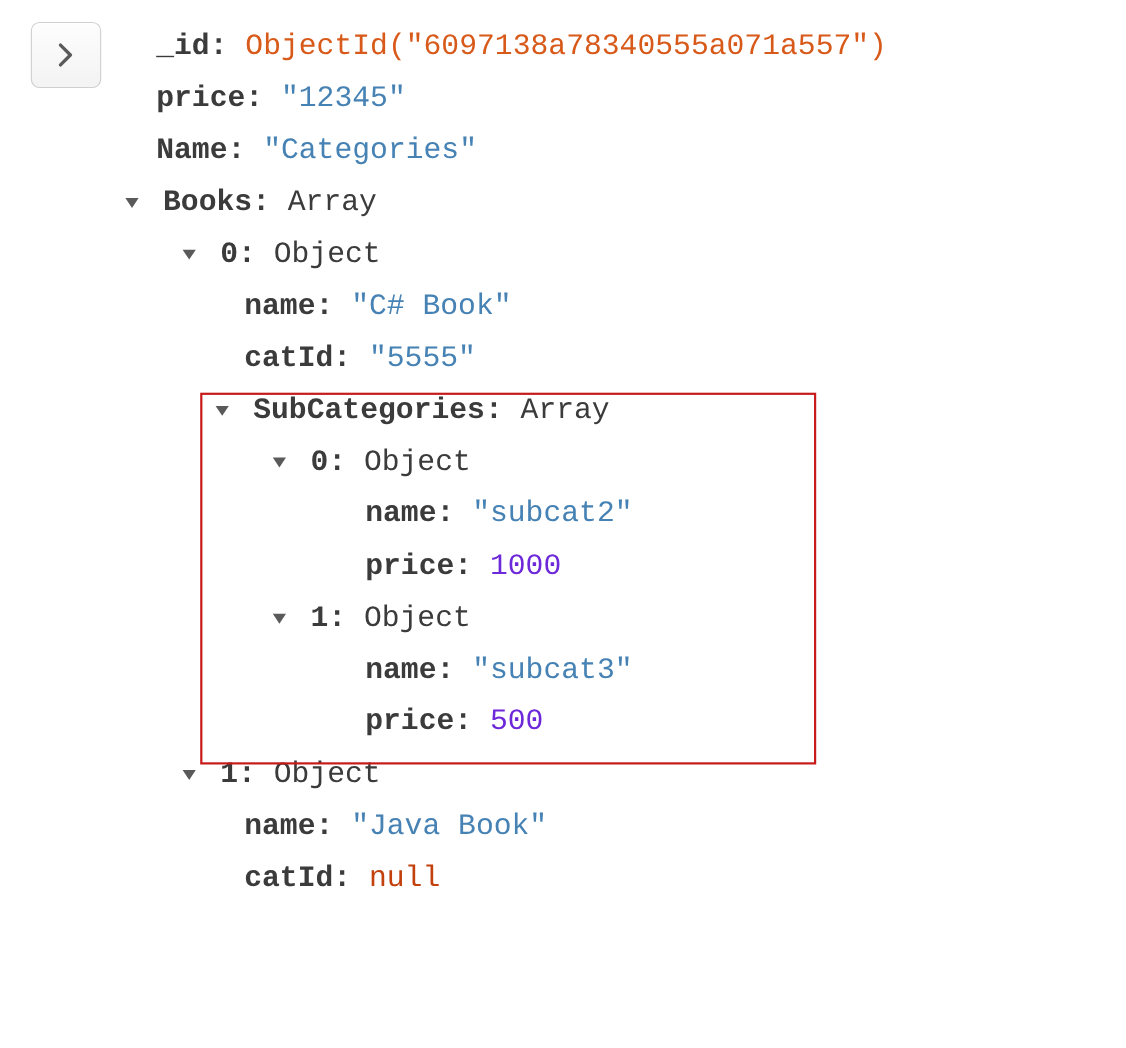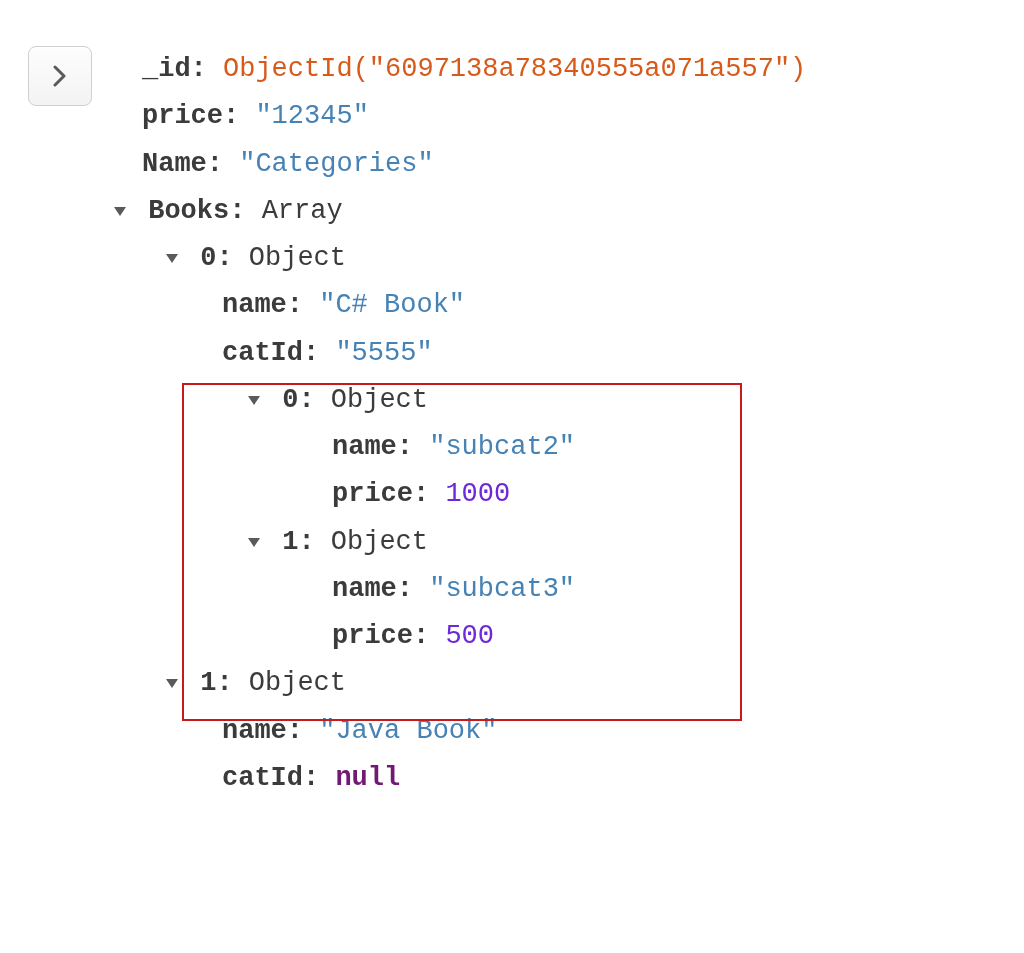--- a/index.html
+++ b/index.html
@@ -10,21 +10,21 @@
     height: 953px;
     background: #ffffff;
     font-family: Consolas, "Courier New", monospace;
     font-size: 27px;
     color: #3b3b3b;
     overflow: hidden;
   }
   .container {
     display: flex;
     align-items: flex-start;
-    padding-top: 46px;
+    padding-top: 20px;
     padding-left: 28px;
   }
   .expand-btn {
     width: 64px;
     height: 60px;
     background: linear-gradient(#fdfdfd,#f3f3f3);
     border: 1px solid #cfcfcf;
     border-radius: 8px;
     box-shadow: inset 0 1px 0 #fff;
     display: flex;
@@ -40,21 +40,21 @@
     line-height: 1.75;
   }
   .row {
     white-space: nowrap;
   }
   .key    { color: #3b3b3b; font-weight: 600; }
   .type   { color: #3b3b3b; }
   .string { color: #4682b4; }
   .objid  { color: #d85a1a; }
   .number { color: #6d28d9; }
-  .null   { color: #701a75; font-weight: bold; }
+  .null   { color: #c2410c; }
   .chevron {
     display: inline-block;
     width: 0; height: 0;
     border-left: 6px solid transparent;
     border-right: 6px solid transparent;
     border-top: 9px solid #5a5a5a;
     margin-right: 6px;
     vertical-align: 2px;
     cursor: pointer;
   }
@@ -111,20 +111,25 @@
     <div class="row indent2">
       <span class="key">name</span><span class="key">:</span>
       <span class="string">"C# Book"</span>
     </div>
 
     <div class="row indent2">
       <span class="key">catId</span><span class="key">:</span>
       <span class="string">"5555"</span>
     </div>
 
+    <div class="row" style="padding-left:76px; margin-left:-22px;">
+      <span class="chevron"></span>
+      <span class="key">SubCategories</span><span class="key">:</span>
+      <span class="type">Array</span>
+    </div>
 
     <div class="row" style="padding-left:106px;">
       <span class="chevron"></span>
       <span class="key">0</span><span class="key">:</span>
       <span class="type">Object</span>
     </div>
     <div class="row indent4">
       <span class="key">name</span><span class="key">:</span>
       <span class="string">"subcat2"</span>
     </div>

